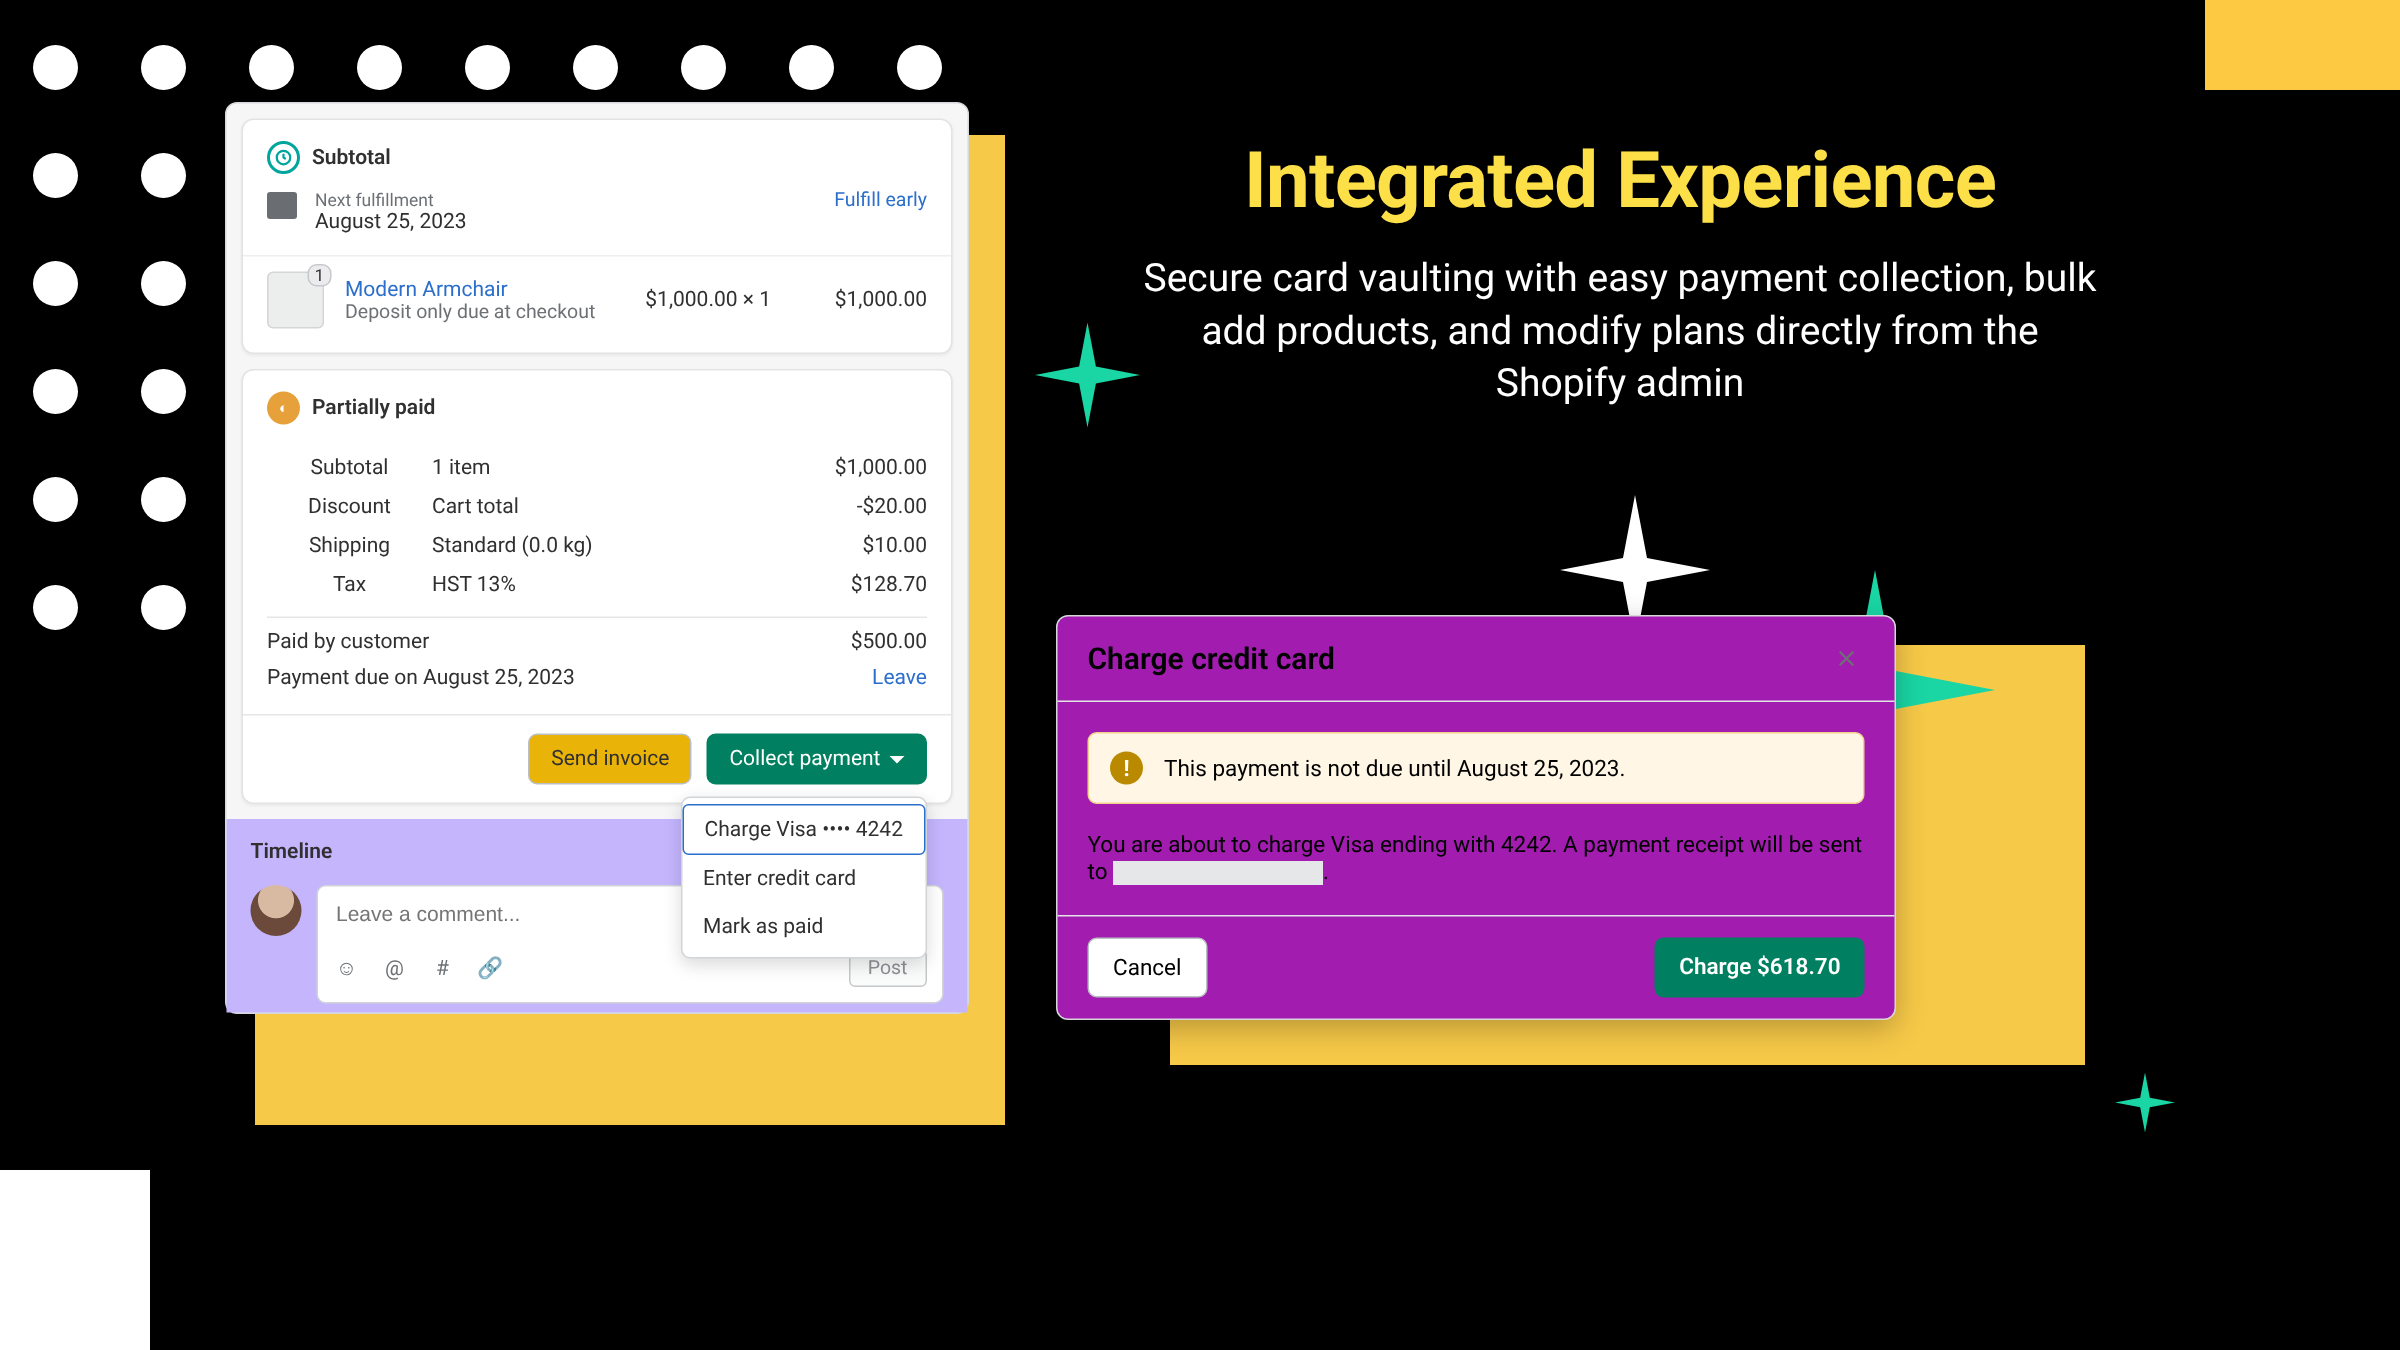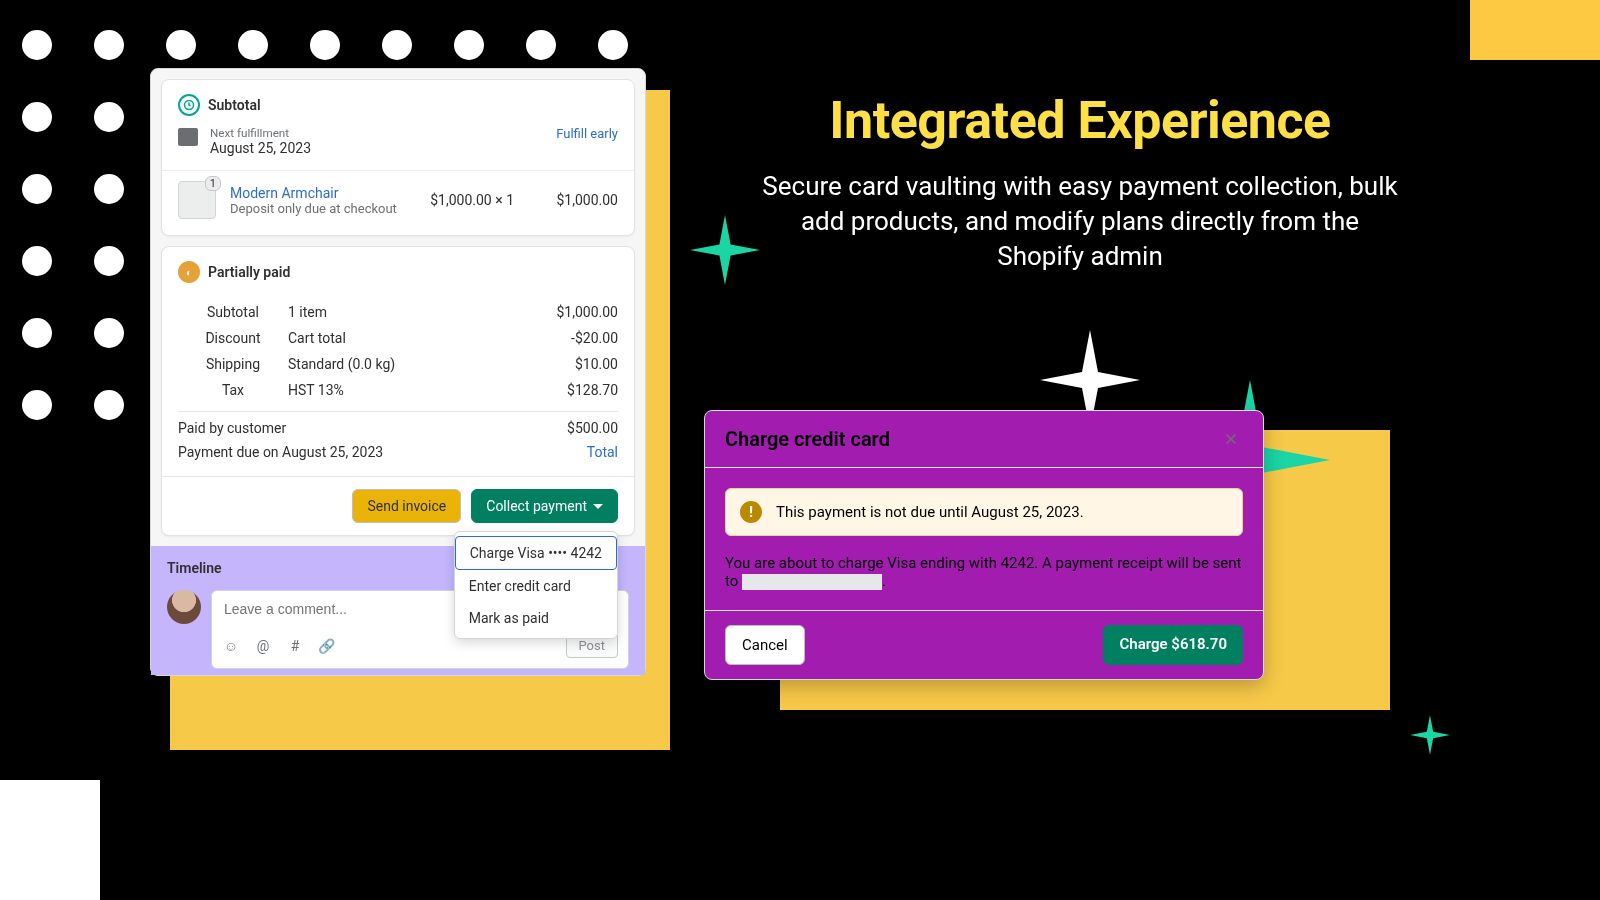--- a/index.html
+++ b/index.html
@@ -330,21 +330,21 @@
           <span class="c2">HST 13%</span>
           <span class="c3">$128.70</span>
         </div>
       <div class="fin-divider"></div>
       <div class="paid-row">
           <span>Paid by customer</span>
           <span>$500.00</span>
         </div>
       <div class="due-row">
           <span>Payment due on August 25, 2023</span>
-          <span class="link">Total</span>
+          <span class="link">Leave</span>
         </div>
     </div>
     <div class="actions-row">
       <span class="btn btn-secondary">Send invoice</span>
       <span class="btn btn-primary">
         <span>Collect payment</span>
         <span class="caret"></span>
       </span>
       <div class="dropdown">
         <div class="selected">Charge Visa •••• 4242</div>

